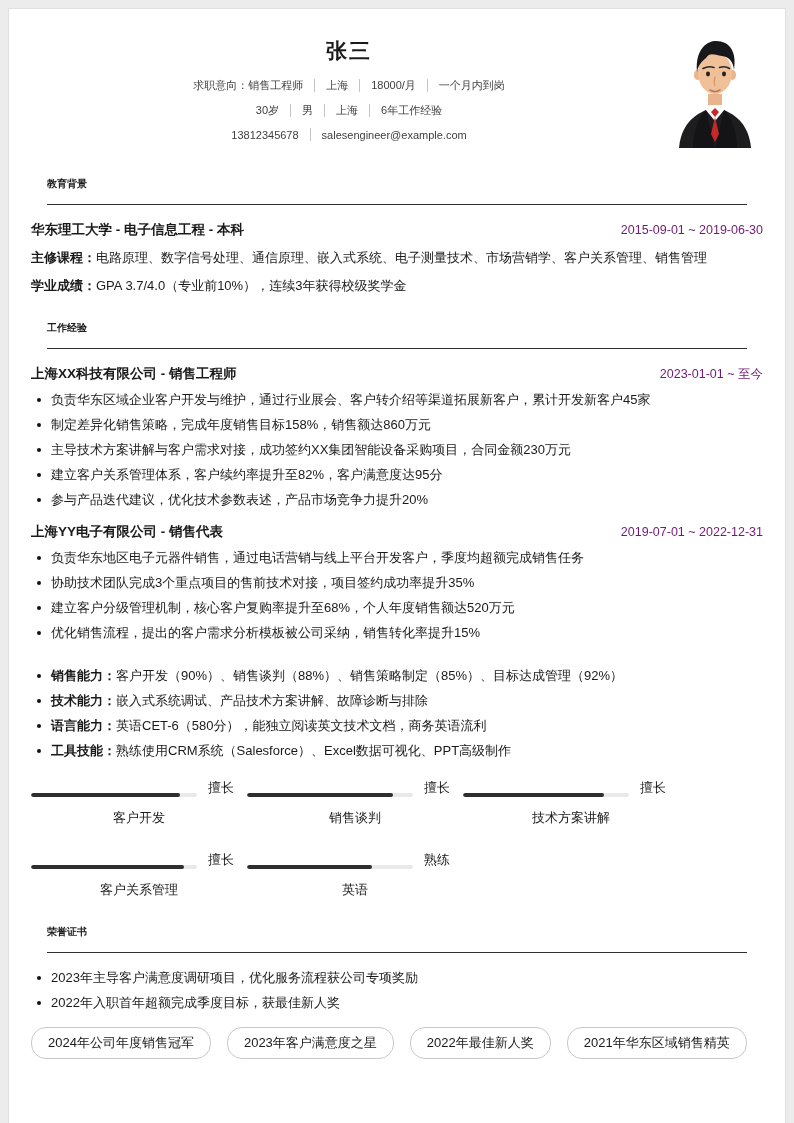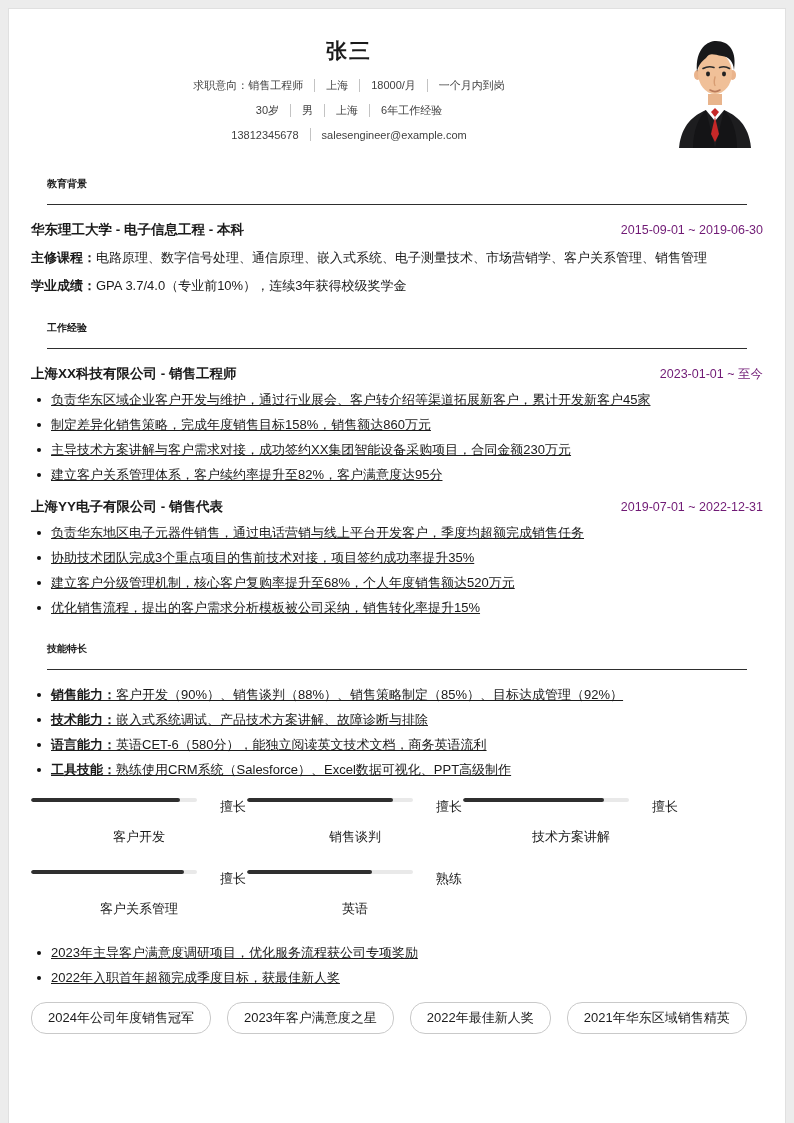--- a/index.html
+++ b/index.html
@@ -36,32 +36,32 @@
     padding-bottom: 13px; border-bottom: 1.5px solid #2e2e2e;
   }
   .entry-head { display: flex; justify-content: space-between; align-items: baseline; margin-top: 15px; }
   .entry-title { font-weight: 700; font-size: 13.5px; }
   .entry-date { font-size: 12.5px; color: #701a75; }
   .kv { margin-top: 10px; font-size: 13px; line-height: 1.4; }
   .kv strong { font-weight: 700; }
   ul.blist { list-style: none; margin: 7px 0 0; padding: 0; }
   ul.blist li {
     position: relative; padding-left: 20px;
-    font-size: 13px; line-height: 17px; margin: 8px 0; text-decoration: underline;
+    font-size: 13px; line-height: 17px; margin: 8px 0;
   }
   ul.blist li::before {
     content: ''; position: absolute; left: 6px; top: 6.5px;
     width: 4px; height: 4px; border-radius: 50%; background: #111111;
   }
   .job2 { margin-top: 6px; }
   
   .bars { display: flex; flex-wrap: wrap; margin-top: 20px; }
   .skill-col { width: 216px; }
   .skill-col:nth-child(n+4) { margin-top: 24px; }
-  .bar-line { display: flex; align-items: flex-start; gap: 12px; }
+  .bar-line { display: flex; align-items: flex-end; }
   .track { width: 166px; height: 4px; background: #e9e9e9; border-radius: 2px; overflow: hidden; }
   .fill { height: 100%; background: #2f2f2f; border-radius: 2px; }
   .level { font-size: 13px; margin-left: 11px; }
   .bar-name { font-size: 13px; margin-top: 12px; text-align: center; }
   
   .tags { display: flex; gap: 16px; margin-top: 16px; }
   .tag {
     border: 1px solid #c9c9c9; border-radius: 15px;
     padding: 6px 16px; font-size: 13px; background: #ffffff; white-space: nowrap;
   }
@@ -142,39 +142,39 @@
     <div>
       <div class="entry-head">
         <span class="entry-title">上海XX科技有限公司 - 销售工程师</span>
         <span class="entry-date">2023-01-01 ~ 至今</span>
       </div>
       <ul class="blist">
         <li>负责华东区域企业客户开发与维护，通过行业展会、客户转介绍等渠道拓展新客户，累计开发新客户45家</li>
         <li>制定差异化销售策略，完成年度销售目标158%，销售额达860万元</li>
         <li>主导技术方案讲解与客户需求对接，成功签约XX集团智能设备采购项目，合同金额230万元</li>
         <li>建立客户关系管理体系，客户续约率提升至82%，客户满意度达95分</li>
+        <li>参与产品迭代建议，优化技术参数表述，产品市场竞争力提升20%</li>
       </ul>
     </div>
 
     <div class="job2">
       <div class="entry-head">
         <span class="entry-title">上海YY电子有限公司 - 销售代表</span>
         <span class="entry-date">2019-07-01 ~ 2022-12-31</span>
       </div>
       <ul class="blist">
         <li>负责华东地区电子元器件销售，通过电话营销与线上平台开发客户，季度均超额完成销售任务</li>
         <li>协助技术团队完成3个重点项目的售前技术对接，项目签约成功率提升35%</li>
         <li>建立客户分级管理机制，核心客户复购率提升至68%，个人年度销售额达520万元</li>
         <li>优化销售流程，提出的客户需求分析模板被公司采纳，销售转化率提升15%</li>
       </ul>
     </div>
   </section>
 
   <section>
-    <h2 class="sec-title">技能特长</h2>
     <ul class="blist" style="margin-top:13px">
       <li><strong>销售能力：</strong><span>客户开发（90%）、销售谈判（88%）、销售策略制定（85%）、目标达成管理（92%）</span></li>
       <li><strong>技术能力：</strong><span>嵌入式系统调试、产品技术方案讲解、故障诊断与排除</span></li>
       <li><strong>语言能力：</strong><span>英语CET-6（580分），能独立阅读英文技术文档，商务英语流利</span></li>
       <li><strong>工具技能：</strong><span>熟练使用CRM系统（Salesforce）、Excel数据可视化、PPT高级制作</span></li>
     </ul>
 
     <div class="bars">
       <div class="skill-col">
         <div class="bar-line">
@@ -218,20 +218,21 @@
               <div class="fill" style="width: 75%;"></div>
             </div>
           <span class="level">熟练</span>
         </div>
         <div class="bar-name">英语</div>
       </div>
     </div>
   </section>
 
   <section>
+    <h2 class="sec-title">荣誉证书</h2>
     <ul class="blist" style="margin-top:13px">
       <li>2023年主导客户满意度调研项目，优化服务流程获公司专项奖励</li>
       <li>2022年入职首年超额完成季度目标，获最佳新人奖</li>
     </ul>
     <div class="tags">
       <span class="tag">2024年公司年度销售冠军</span>
       <span class="tag">2023年客户满意度之星</span>
       <span class="tag">2022年最佳新人奖</span>
       <span class="tag">2021年华东区域销售精英</span>
     </div>

